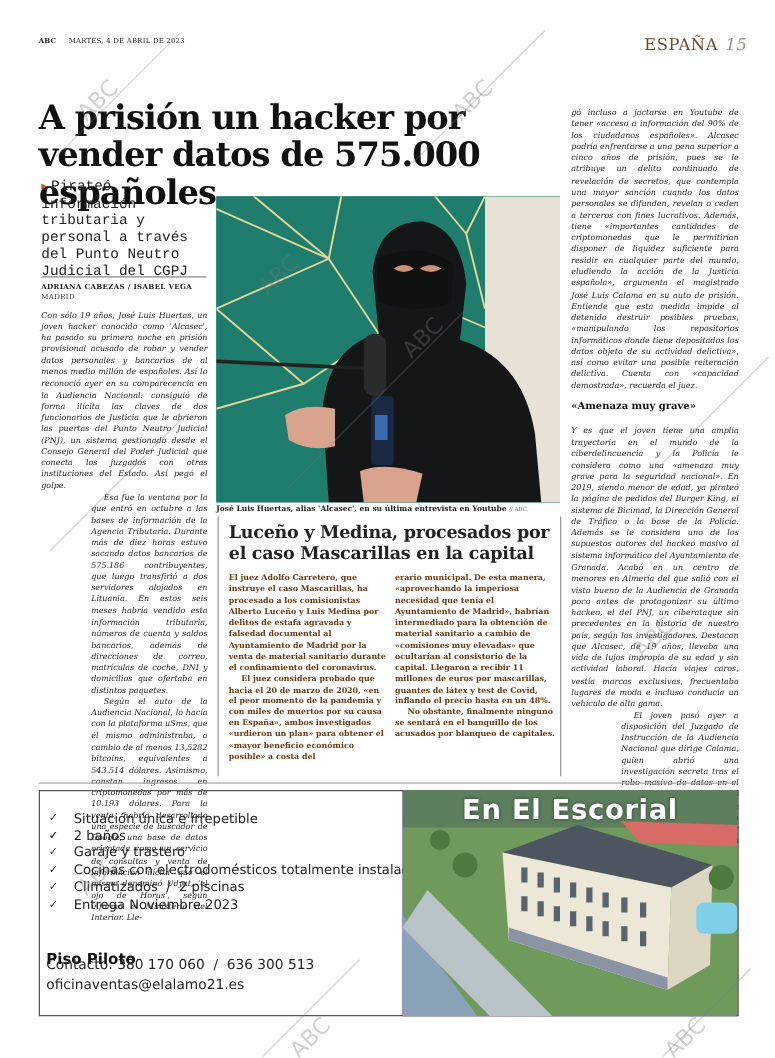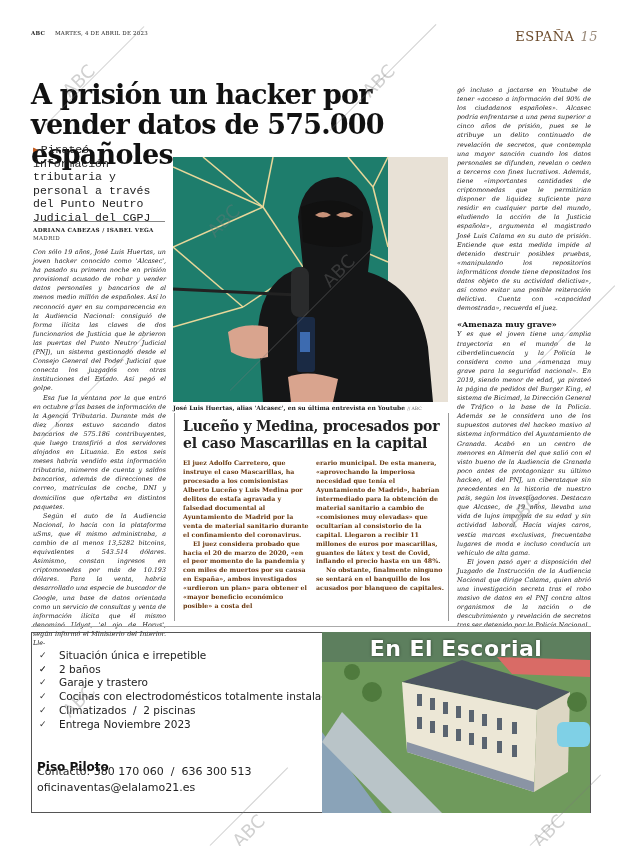--- a/index.html
+++ b/index.html
@@ -15,22 +15,22 @@
 
   .subhead { position: absolute; left: 33px; top: 143px; width: 135px; font-family: Liberation Mono, monospace; font-size: 11.5px; line-height: 13.5px; color: #222; }
   .subhead .tri { color: #c05a1e; font-size: 8px; margin-right: 3px; vertical-align: 1px; }
   .rule { position: absolute; height: 1px; background: #888; }
 
   .byline { position: absolute; left: 33px; top: 227px; font-size: 5.6px; font-weight: bold; letter-spacing: 0.3px; color: #222; }
   .city { position: absolute; left: 33px; top: 235px; font-size: 5.6px; letter-spacing: 0.3px; color: #333; }
 
   .col { position: absolute; font-family: "DejaVu Serif", serif; font-size: 6.4px; line-height: 9.1px; color: #222; text-align: justify; }
   .col p { text-indent: 0; font-style: italic; }
-  .col p.ind { text-indent: 10px; }
-  .col h3 { font-family: "DejaVu Serif", serif; font-weight: bold; font-size: 8px; margin: 7px 0 1px; color: #111; }
+  .col p.ind { text-indent: 10px; margin-left: 40px; }
+  .col h3 { font-family: "DejaVu Serif", serif; font-weight: bold; font-size: 8px; margin: 7px 0 11px; color: #111; }
 
   .photo { position: absolute; left: 173px; top: 157px; width: 275px; height: 245px; overflow: hidden; background: #1b7a6b; }
   .caption { position: absolute; left: 173px; top: 404px; font-size: 6px; font-weight: bold; color: #222; }
   .caption .credit { font-weight: normal; font-size: 4.5px; color: #666; margin-left: 2px; }
 
   .boxout { position: absolute; left: 174px; top: 413px; width: 275px; height: 208px; border-left: 1px solid #999; border-right: 1px solid #999; }
   .box-title { position: absolute; left: 183px; top: 418px; width: 260px; font-family: "DejaVu Serif", serif; font-size: 14px; line-height: 17px; color: #222; letter-spacing: -0.2px; }
   .bcol { position: absolute; font-family: "DejaVu Serif", serif; font-weight: bold; font-size: 6.3px; line-height: 8.95px; color: #6a3a12; }
   .bcol p.ind { text-indent: 10px; }
 

